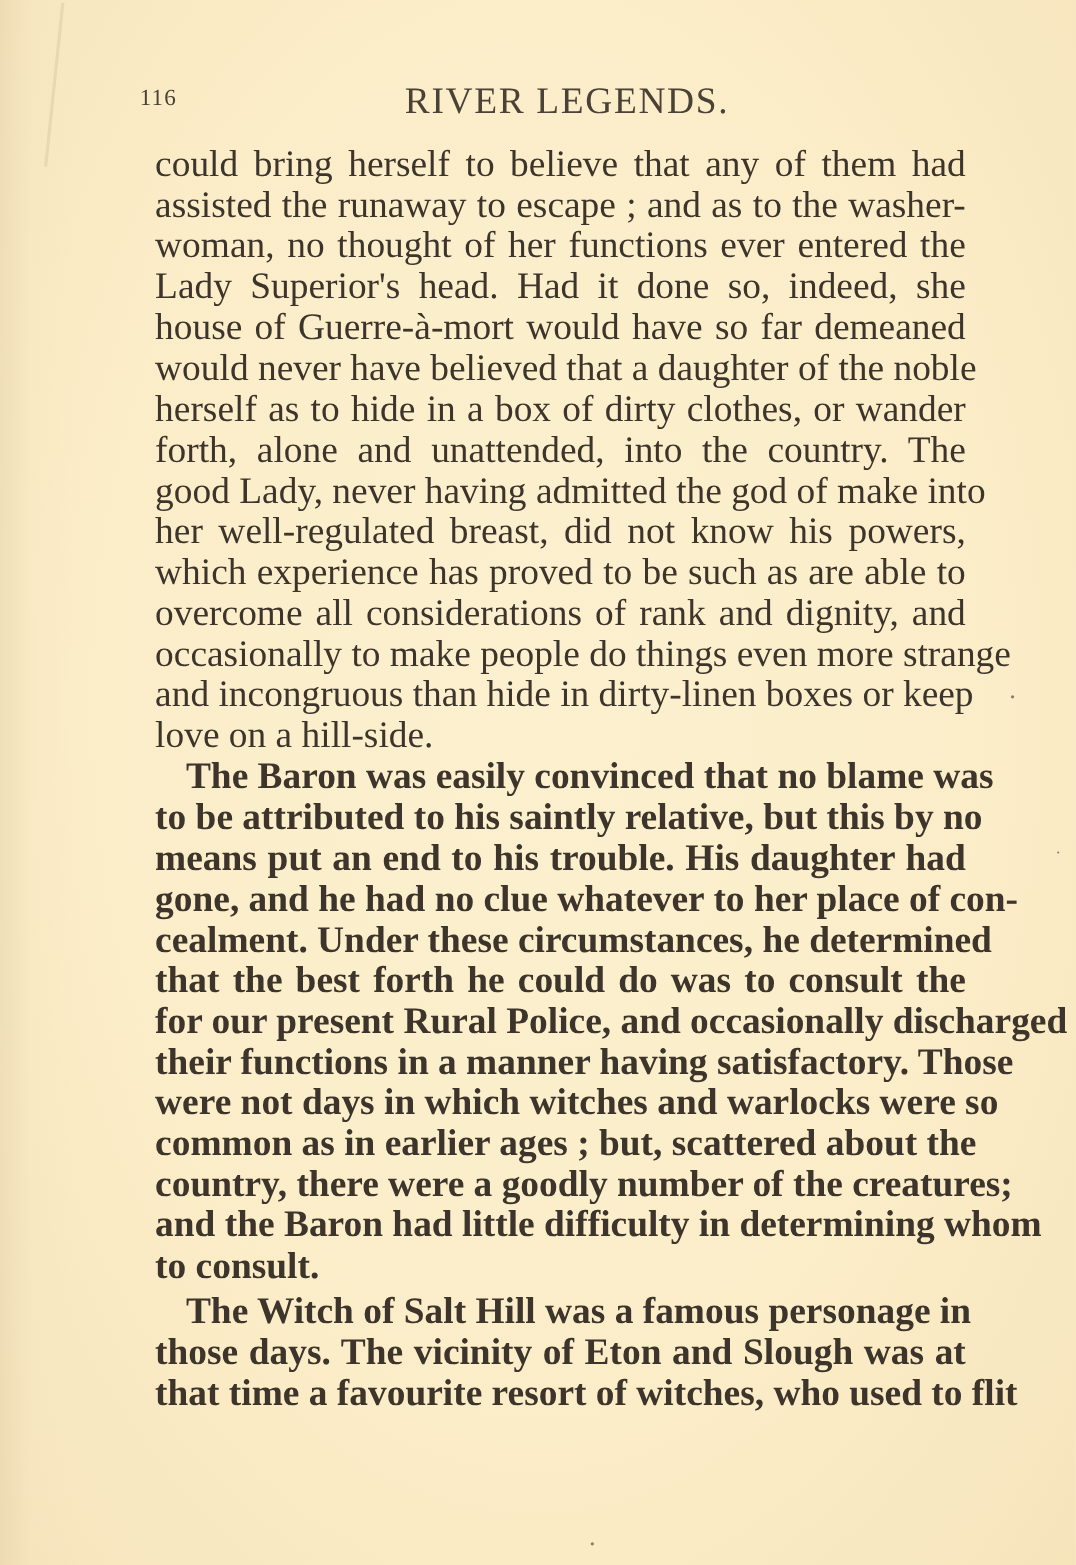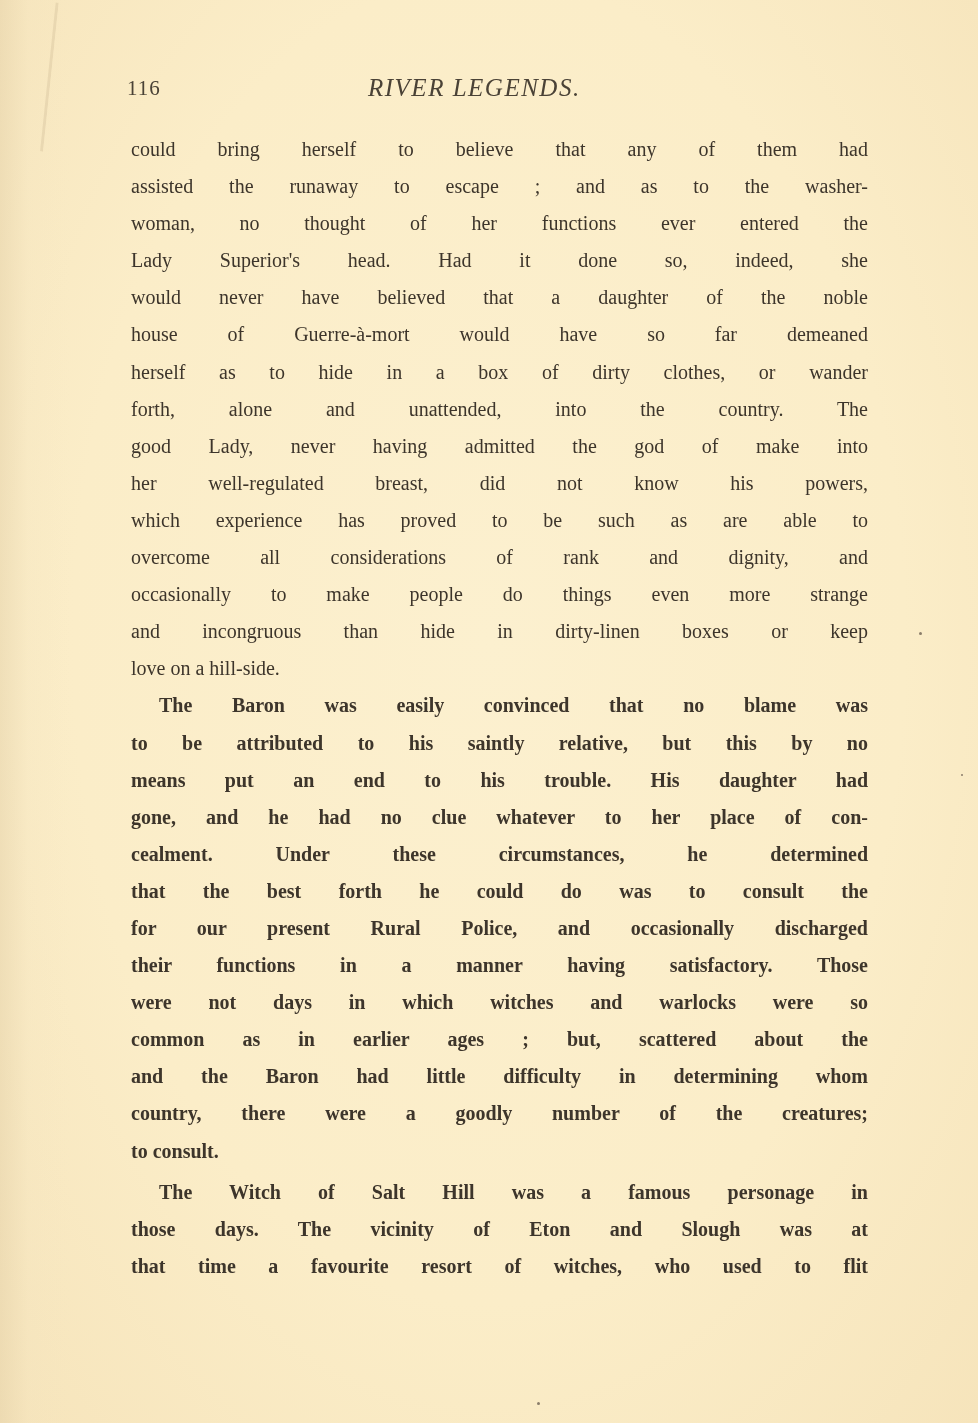--- a/index.html
+++ b/index.html
@@ -51,31 +51,30 @@
       left: 127px;
       top: 2px;
       font-size: 21px;
       letter-spacing: 1px;
       color: #4a4236;
     }
     .running-title {
       position: absolute;
       left: 368px;
       top: 0;
-      font-size: 25px;
-      font-style: italic;
+      font-size: 34px;
       letter-spacing: 1.5px;
       color: #4a4236;
     }
     .body-text {
       position: absolute;
       top: 131px;
-      left: 131px;
+      left: 141px;
       width: 737px;
-      font-size: 20px;
+      font-size: 34px;
       line-height: 37.1px;
       color: #3d352b;
     }
     .para {
       margin: 0;
       text-align: justify;
       text-align-last: left;
     }
     .para .line {
       display: block;
@@ -117,22 +116,22 @@
     <span class="running-title">RIVER LEGENDS.</span>
   </div>
 
   <div class="body-text">
 
     <p class="para">
       <span class="line first">could bring herself to believe that any of them had</span>
       <span class="line">assisted the runaway to escape ; and as to the washer-</span>
       <span class="line">woman, no thought of her functions ever entered the</span>
       <span class="line">Lady Superior's head. Had it done so, indeed, she</span>
+      <span class="line">house of Guerre-à-mort would have so far demeaned</span>
       <span class="line">would never have believed that a daughter of the noble</span>
-      <span class="line">house of Guerre-à-mort would have so far demeaned</span>
       <span class="line">herself as to hide in a box of dirty clothes, or wander</span>
       <span class="line">forth, alone and unattended, into the country. The</span>
       <span class="line">good Lady, never having admitted the god of make into</span>
       <span class="line">her well-regulated breast, did not know his powers,</span>
       <span class="line">which experience has proved to be such as are able to</span>
       <span class="line">overcome all considerations of rank and dignity, and</span>
       <span class="line">occasionally to make people do things even more strange</span>
       <span class="line">and incongruous than hide in dirty-linen boxes or keep</span>
       <span class="line last">love on a hill-side.</span>
     </p>
@@ -141,22 +140,22 @@
       <span class="line first">The Baron was easily convinced that no blame was</span>
       <span class="line">to be attributed to his saintly relative, but this by no</span>
       <span class="line">means put an end to his trouble. His daughter had</span>
       <span class="line">gone, and he had no clue whatever to her place of con-</span>
       <span class="line">cealment. Under these circumstances, he determined</span>
       <span class="line">that the best forth he could do was to consult the</span>
       <span class="line">for our present Rural Police, and occasionally discharged</span>
       <span class="line">their functions in a manner having satisfactory. Those</span>
       <span class="line">were not days in which witches and warlocks were so</span>
       <span class="line">common as in earlier ages ; but, scattered about the</span>
+      <span class="line">country, there were a goodly number of the creatures;</span>
       <span class="line">and the Baron had little difficulty in determining whom</span>
-      <span class="line">country, there were a goodly number of the creatures;</span>
       <span class="line last">to consult.</span>
     </p>
 
     <p class="para indent gap">
       <span class="line first">The Witch of Salt Hill was a famous personage in</span>
       <span class="line">those days. The vicinity of Eton and Slough was at</span>
       <span class="line">that time a favourite resort of witches, who used to flit</span>
     </p>
   </div>
 

